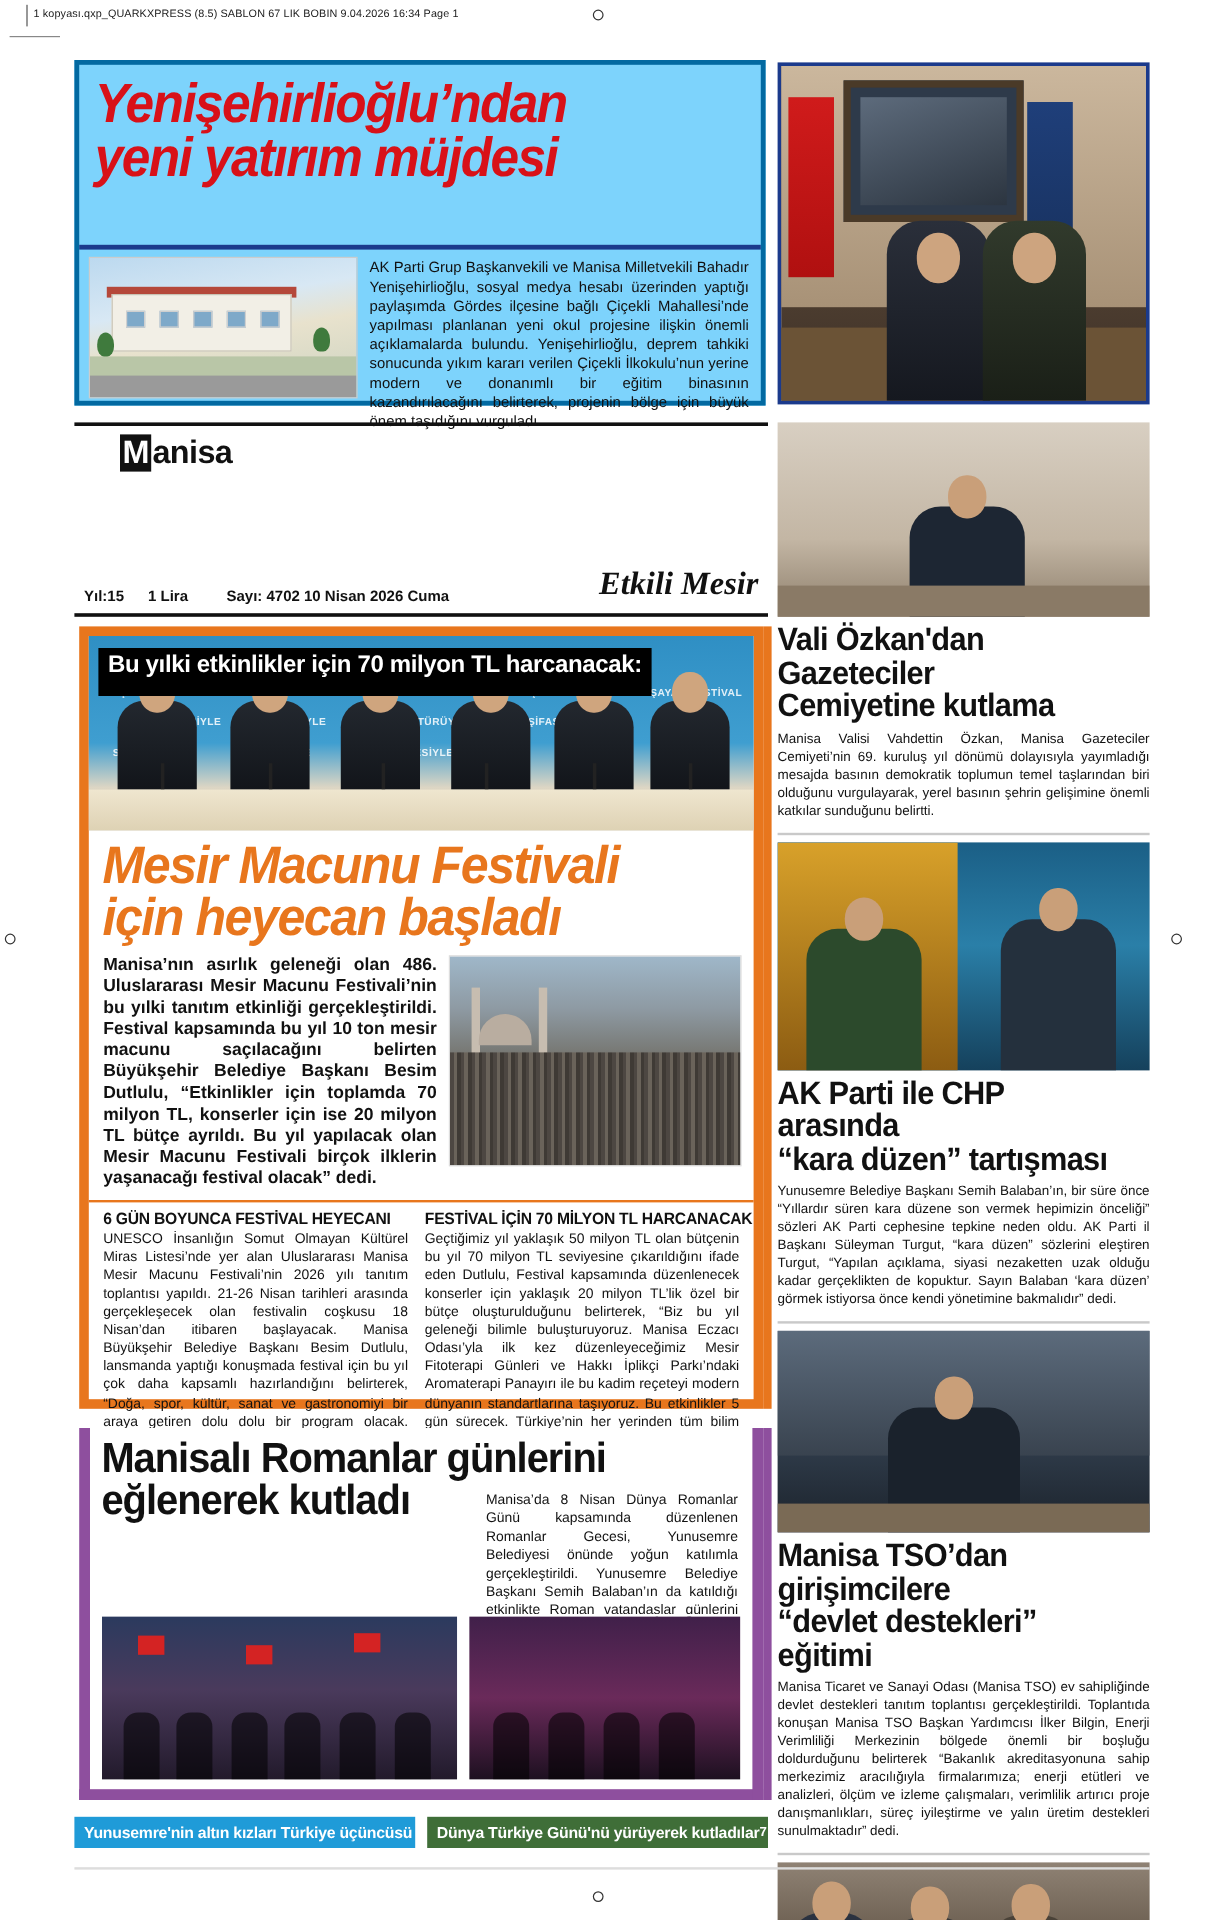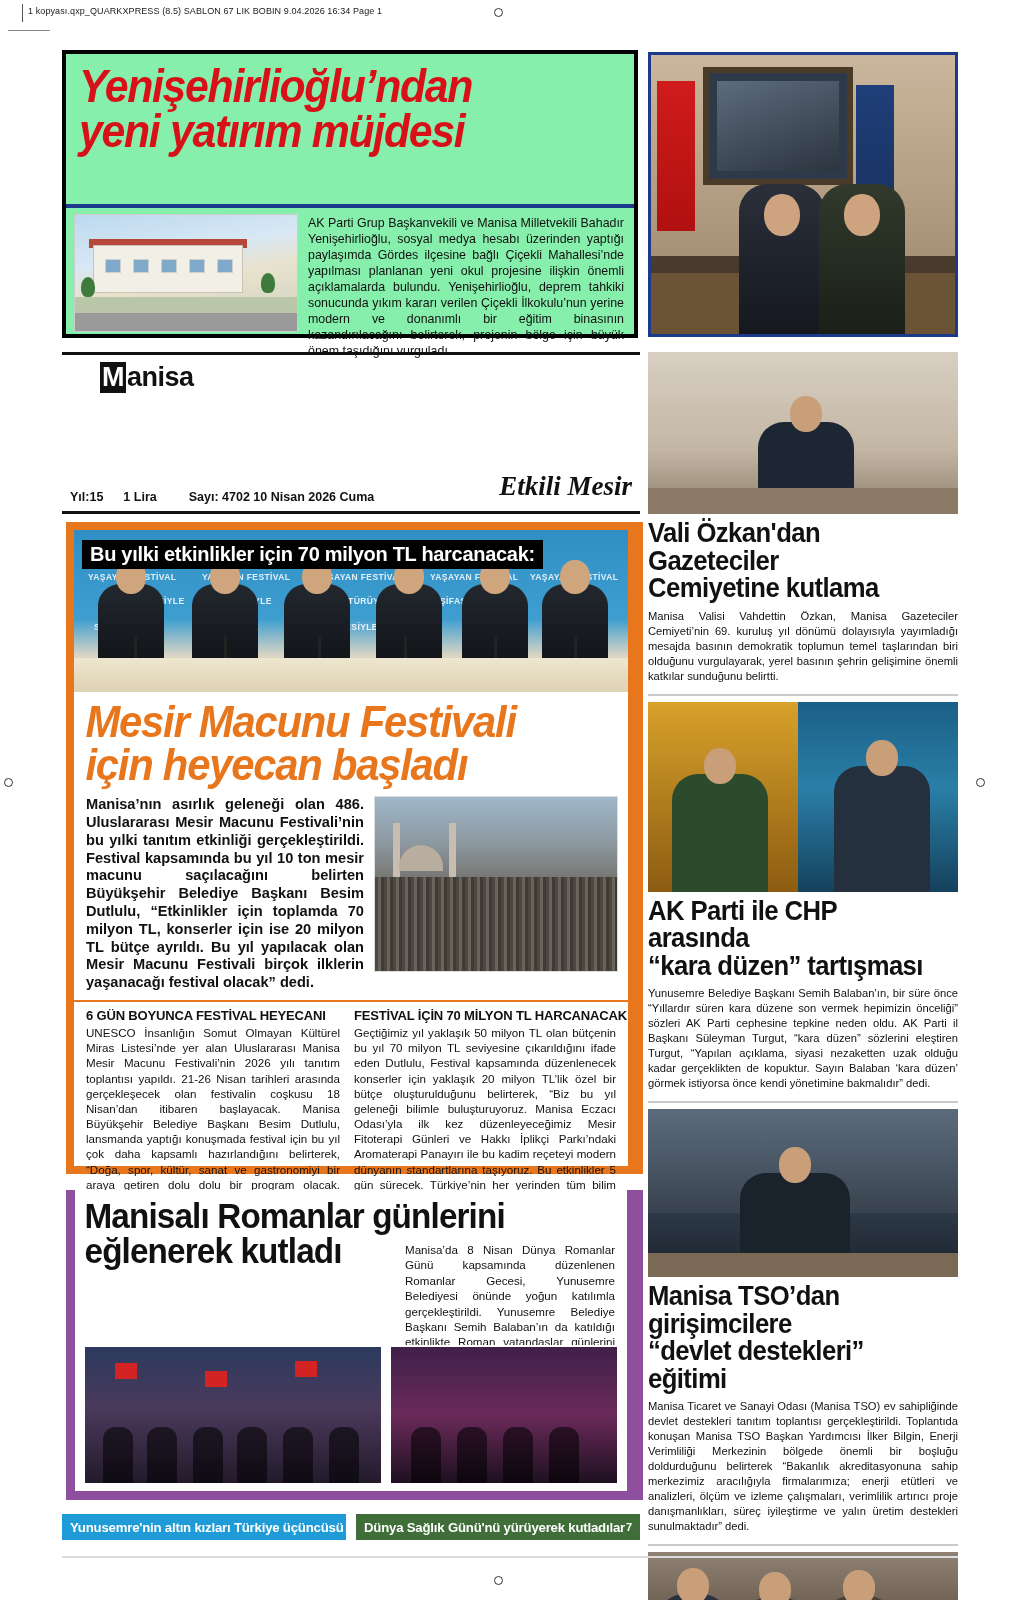--- a/index.html
+++ b/index.html
@@ -17,21 +17,21 @@
     font-size: 9px; color: #1a1a1a; white-space: nowrap;
     letter-spacing: .1px;
   }
   .slug-tick { position: absolute; left: 22px; top: 4px; width: 1px; height: 18px; background: #555; }
   .slug-tick2 { position: absolute; left: 8px; top: 30px; width: 42px; height: 1px; background: #888; }
   .regcircle { position: absolute; width: 9px; height: 9px; border: 1px solid #333; border-radius: 50%; }
 
   
   .lead-box {
     position: absolute; left: 62px; top: 50px; width: 576px; height: 288px;
-    border: 4px solid #000000; background: #86efac;
+    border: 4px solid #0369a1; background: #7dd3fc;
   }
   .lead-head {
     padding: 10px 12px 0 14px;
     color: #d81118; font-weight: 700; font-style: italic;
     font-size: 46px; line-height: 0.98; letter-spacing: -1.4px;
     font-family: "Liberation Sans", sans-serif;
     transform: scaleX(0.93); transform-origin: left top;
   }
   .lead-divider { position:absolute; left: 0; top: 150px; width: 100%; height: 4px; background: #1b3a8c; }
   .lead-body { position: absolute; left: 0; top: 154px; width: 100%; height: 130px; display: flex; }
@@ -125,21 +125,21 @@
     border: 8px solid #e8761d; background: #fff;
   }
   .mesir-photo {
     position:relative; width: 100%; height: 162px; overflow:hidden;
     background: linear-gradient(180deg,#2f8fc4 0%,#3f9ed0 55%,#ddd6c4 78%,#cfc6b0 100%);
   }
   .fest-wm { position:absolute; color: rgba(255,255,255,.85); font-size: 8.5px; font-weight:700; letter-spacing:.4px; }
   .mesir-kicker {
     position:absolute; left: 8px; top: 10px; z-index: 5;
     background: #000; color:#fff; font-size: 20px; font-weight:600;
-    padding: 3px 8px 3px; letter-spacing:-0.3px; white-space:nowrap;
+    padding: 3px 8px 14px; letter-spacing:-0.3px; white-space:nowrap;
   }
   .panelist { position:absolute; bottom: 34px; width: 66px; height: 74px; background: linear-gradient(180deg,#23282f,#12151a); border-radius: 22px 22px 0 0; }
   .panelist .head { position:absolute; left:50%; top:-24px; transform:translateX(-50%); width:30px; height:34px; border-radius:48%; background:#cfa57e; }
   .panel-table { position:absolute; left:0; bottom:0; width:100%; height:34px; background: linear-gradient(180deg,#efe6cf,#ded2b4); }
   .mic { position:absolute; bottom:34px; width:3px; height:22px; background:#222; }
 
   .mesir-head {
     color:#e8761d; font-weight:700; font-style: italic; font-size: 44px; line-height:0.98;
     letter-spacing:-1.3px; padding: 8px 10px 10px 12px;
     transform: scaleX(0.95); transform-origin: left top;
@@ -371,21 +371,21 @@
       </div>
     </div>
   </div>
 
   <div class="teasers">
     <div class="teaser t-blue">
       <span>Yunusemre'nin altın kızları Türkiye üçüncüsü oldu</span>
 
     </div>
     <div class="teaser t-green">
-      <span>Dünya Sağlık Günü'nü yürüyerek kutladılar</span>
+      <span>Dünya Türkiye Günü'nü yürüyerek kutladılar</span>
       <span class="num">7</span>
     </div>
   </div>
 
   <div class="rightcol">
 
     <div class="r-block">
       <div class="r-photo ph-office" style="height:162px;">
         <div class="silh" style="left:110px; width:96px; height:92px; background:#1d2633;">
             <div class="head"></div>

